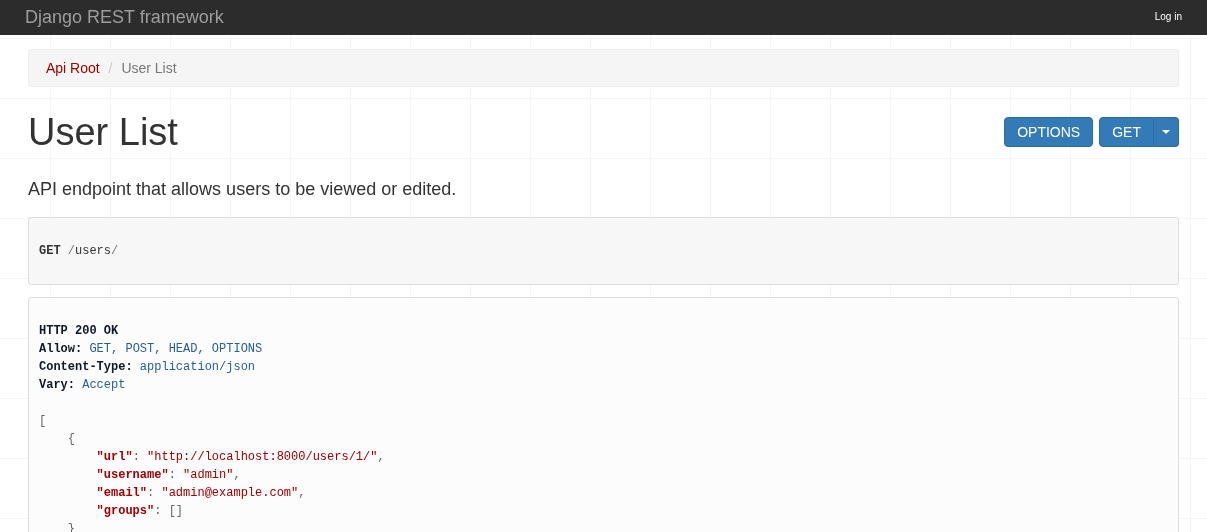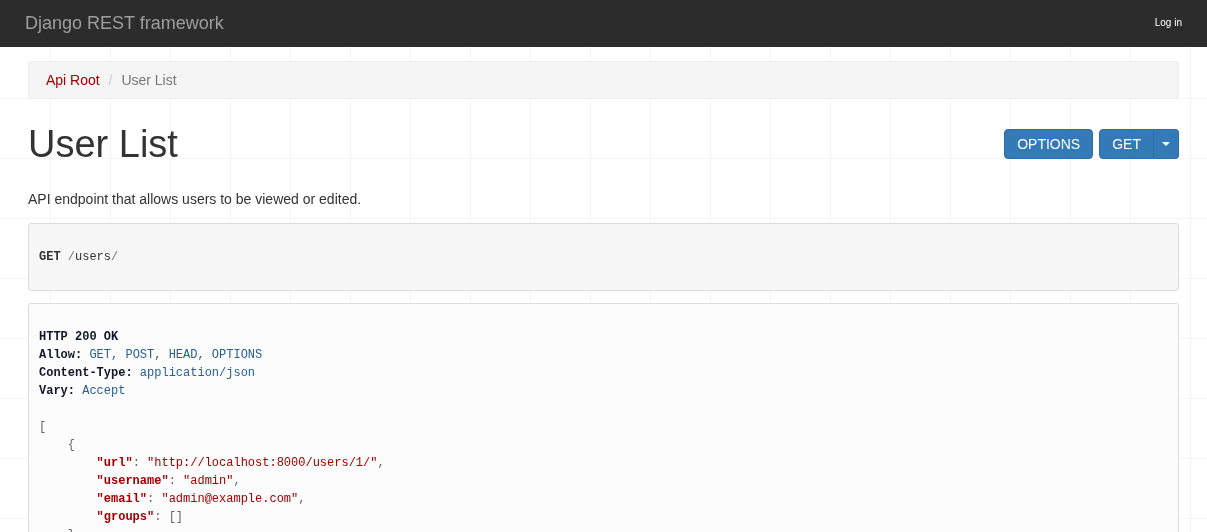--- a/index.html
+++ b/index.html
@@ -11,21 +11,21 @@
     color: #333;
     background: #fff;
     background-image:
       linear-gradient(#f5f5f5 1px, transparent 1px),
       linear-gradient(90deg, #f5f5f5 1px, transparent 1px);
     background-size: 60px 60px;
     background-position: -10px -22px;
   }
   .navbar {
     background: #2c2c2c;
-    height: 47px;
+    height: 35px;
     display: flex;
     align-items: center;
     justify-content: space-between;
     padding: 0 25px;
   }
   .navbar .brand {
     color: #9d9d9d;
     font-size: 18px;
   }
   .navbar .login {
@@ -68,21 +68,21 @@
   }
   .btn-group { display: inline-flex; }
   .btn-group .btn:first-child { border-top-right-radius:0; border-bottom-right-radius:0; }
   .btn-group .btn:last-child { border-top-left-radius:0; border-bottom-left-radius:0; border-left:0; padding:6px 8px; }
   .caret {
     display: inline-block; width:0; height:0;
     border-left:4px solid transparent;
     border-right:4px solid transparent;
     border-top:4px solid #fff;
   }
-  .desc { margin: 18px 0 14px 0; font-size: 14px; color: #333; }
+  .desc { margin: 18px 0 14px 0; font-size: 18px; color: #333; }
   .reqbox, .respbox {
     border: 1px solid #ddd;
     border-radius: 3px;
     background: #f7f7f7;
     padding: 24px 10px;
     font-family: Menlo, Monaco, Consolas, "Courier New", monospace;
     font-size: 12px;
     line-height: 1.5;
   }
   .reqbox { margin-bottom: 12px; }

